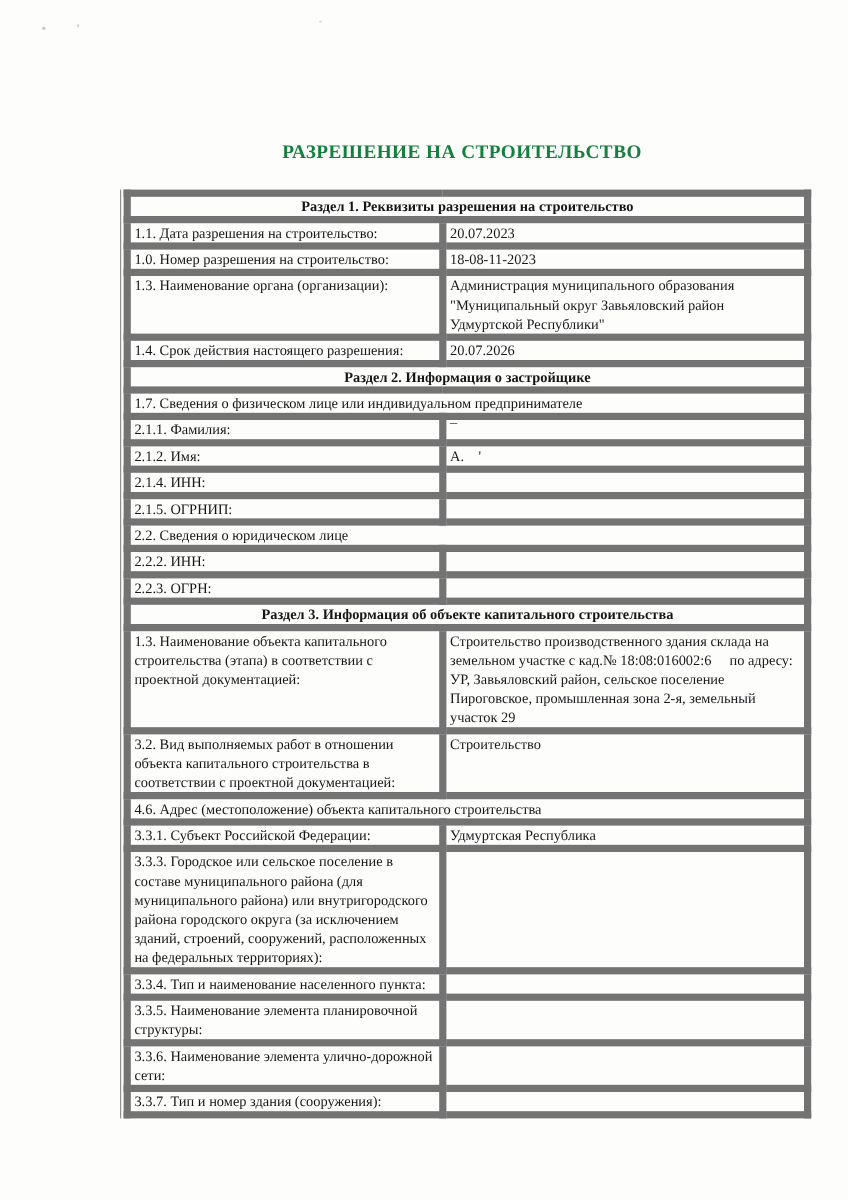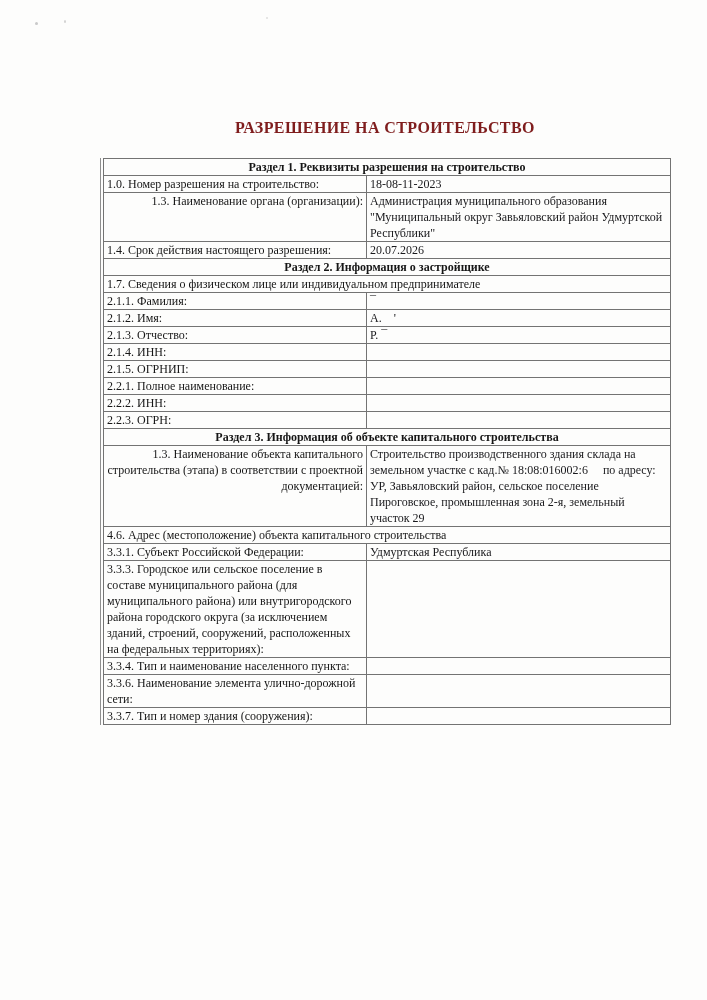--- a/index.html
+++ b/index.html
@@ -12,44 +12,44 @@
     overflow: hidden;
   }
   .sheet { position: absolute; left: 100px; top: 119px; width: 570px; }
   .doc-title {
     margin: 0 0 21px 0;
     font-size: 16px;
     font-weight: bold;
     text-align: center;
     letter-spacing: 0.4px;
     line-height: 18px;
-    color: #7f1d1d;
+    color: #15803d;
   }
   
   .twrap { border-left: 1px solid #8f8f8f; padding-left: 2px; }
   table.permit {
     border-collapse: collapse;
     width: 567px;
     table-layout: fixed;
     font-size: 12px;
     line-height: 16px;
   }
   table.permit td {
-    border: 1px solid #737373;
+    border: 6px solid #737373;
     padding: 0 3px;
     vertical-align: top;
     overflow: hidden;
   }
   td.sec {
     font-weight: bold;
     text-align: center;
     border-top: 3px double #59595b;
     padding: 1px 3px;
   }
-  td.vb { vertical-align: bottom; text-align: right; }
+  td.vb { vertical-align: bottom; }
   td.val { color: #19191c; }
   .speck { position: absolute; border-radius: 50%; background: #c9c9c9; }
   .speck.s1 { left: 35px; top: 22px; width: 3px; height: 3px; }
   .speck.s2 { left: 64px; top: 20px; width: 2px; height: 3px; background:#d2d2d2; }
   .speck.s3 { left: 266px; top: 17px; width: 2px; height: 2px; background:#dedede; }
 </style>
 </head>
 <body>
 
 <div class="speck s1"></div>
@@ -62,20 +62,24 @@
   <div class="twrap">
     <table class="permit">
       <colgroup>
           <col style="width:263px">
           <col style="width:304px">
         </colgroup>
 
       <tbody>
           <tr>
         <td class="sec" colspan="2">Раздел 1. Реквизиты разрешения на строительство</td>
+      </tr>
+      <tr>
+        <td>1.1. Дата разрешения на строительство:</td>
+        <td class="val">20.07.2023</td>
       </tr>
       <tr>
         <td>1.0. Номер разрешения на строительство:</td>
         <td class="val">18-08-11-2023</td>
       </tr>
       <tr>
         <td class="vb">1.3. Наименование органа (организации):</td>
         <td class="val">Администрация муниципального образования "Муниципальный округ Завьяловский район Удмуртской Республики"</td>
       </tr>
       <tr>
@@ -91,64 +95,67 @@
       </tr>
       <tr>
         <td>2.1.1. Фамилия:</td>
         <td class="val">¯</td>
       </tr>
       <tr>
         <td>2.1.2. Имя:</td>
         <td class="val">А.&nbsp;&nbsp;&nbsp;&nbsp;'</td>
       </tr>
       <tr>
-        <td>2.1.3. Отчество:</td>
-        <td class="val">Р.&nbsp;¯</td>
-      </tr>
-      <tr>
         <td>2.1.4. ИНН:</td>
         <td class="val"></td>
       </tr>
       <tr>
         <td>2.1.5. ОГРНИП:</td>
         <td class="val"></td>
       </tr>
       <tr>
-        <td>2.2.1. Полное наименование:</td>
-        <td class="val"></td>
+        <td colspan="2">2.2. Сведения о юридическом лице</td>
       </tr>
       <tr>
         <td>2.2.2. ИНН:</td>
         <td class="val"></td>
       </tr>
       <tr>
         <td>2.2.3. ОГРН:</td>
         <td class="val"></td>
       </tr>
 
       <tr>
         <td class="sec" colspan="2">Раздел 3. Информация об объекте капитального строительства</td>
       </tr>
       <tr>
         <td class="vb">1.3. Наименование объекта капитального строительства (этапа) в соответствии с проектной документацией:</td>
         <td class="val">Строительство производственного здания склада на земельном участке с кад.№ 18:08:016002:6 &nbsp;&nbsp;&nbsp;&nbsp;по адресу: УР, Завьяловский район, сельское поселение Пироговское, промышленная зона 2-я, земельный участок 29</td>
       </tr>
       <tr>
+        <td>3.2. Вид выполняемых работ в отношении объекта капитального строительства в соответствии с проектной документацией:</td>
+        <td class="val">Строительство</td>
+      </tr>
+      <tr>
         <td colspan="2">4.6. Адрес (местоположение) объекта капитального строительства</td>
       </tr>
       <tr>
         <td>3.3.1. Субъект Российской Федерации:</td>
         <td class="val">Удмуртская Республика</td>
       </tr>
       <tr>
         <td>3.3.3. Городское или сельское поселение в составе муниципального района (для муниципального района) или внутригородского района городского округа (за исключением зданий, строений, сооружений, расположенных на федеральных территориях):</td>
         <td class="val"></td>
       </tr>
       <tr>
         <td>3.3.4. Тип и наименование населенного пункта:</td>
+        <td class="val"></td>
+      </tr>
+      <tr>
+        <td>3.3.5. Наименование элемента планировочной структуры:</td>
         <td class="val"></td>
       </tr>
       <tr>
         <td>3.3.6. Наименование элемента улично-дорожной сети:</td>
         <td class="val"></td>
       </tr>
       <tr>
         <td>3.3.7. Тип и номер здания (сооружения):</td>
         <td class="val"></td>
       </tr>

